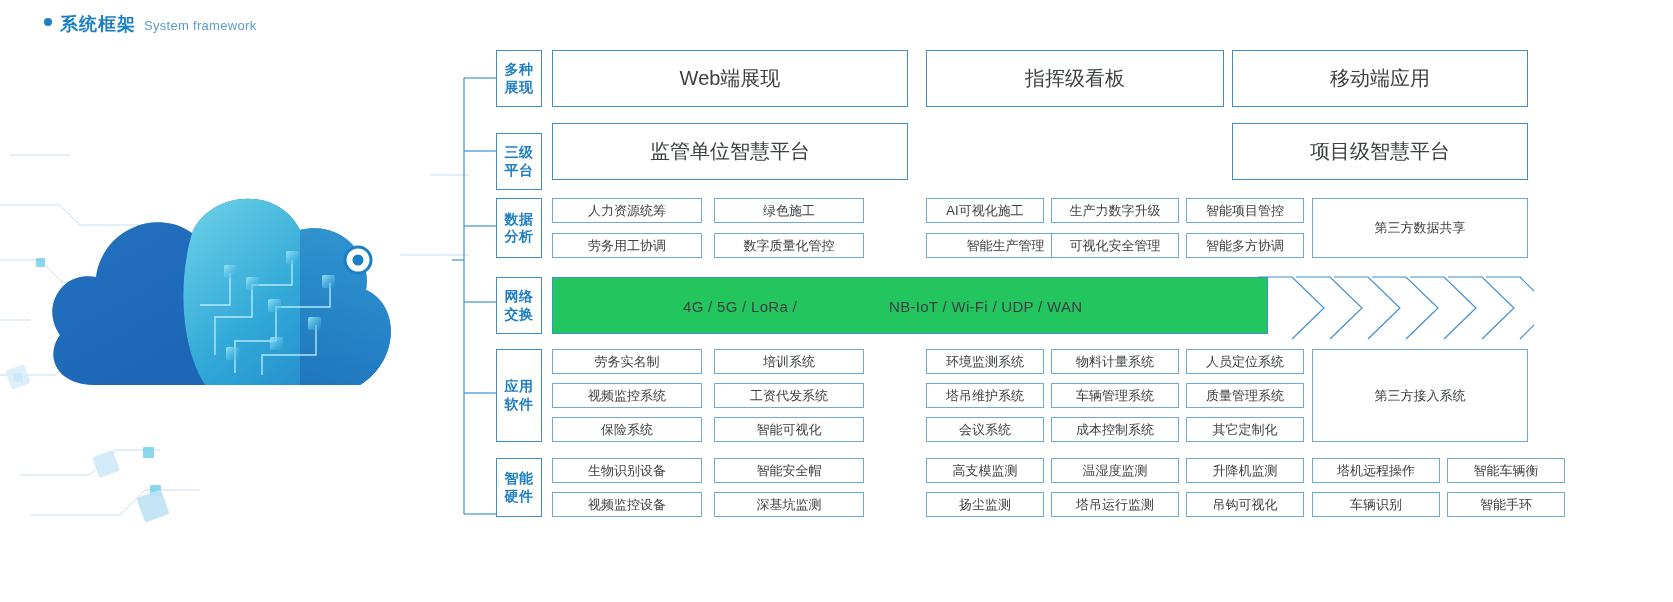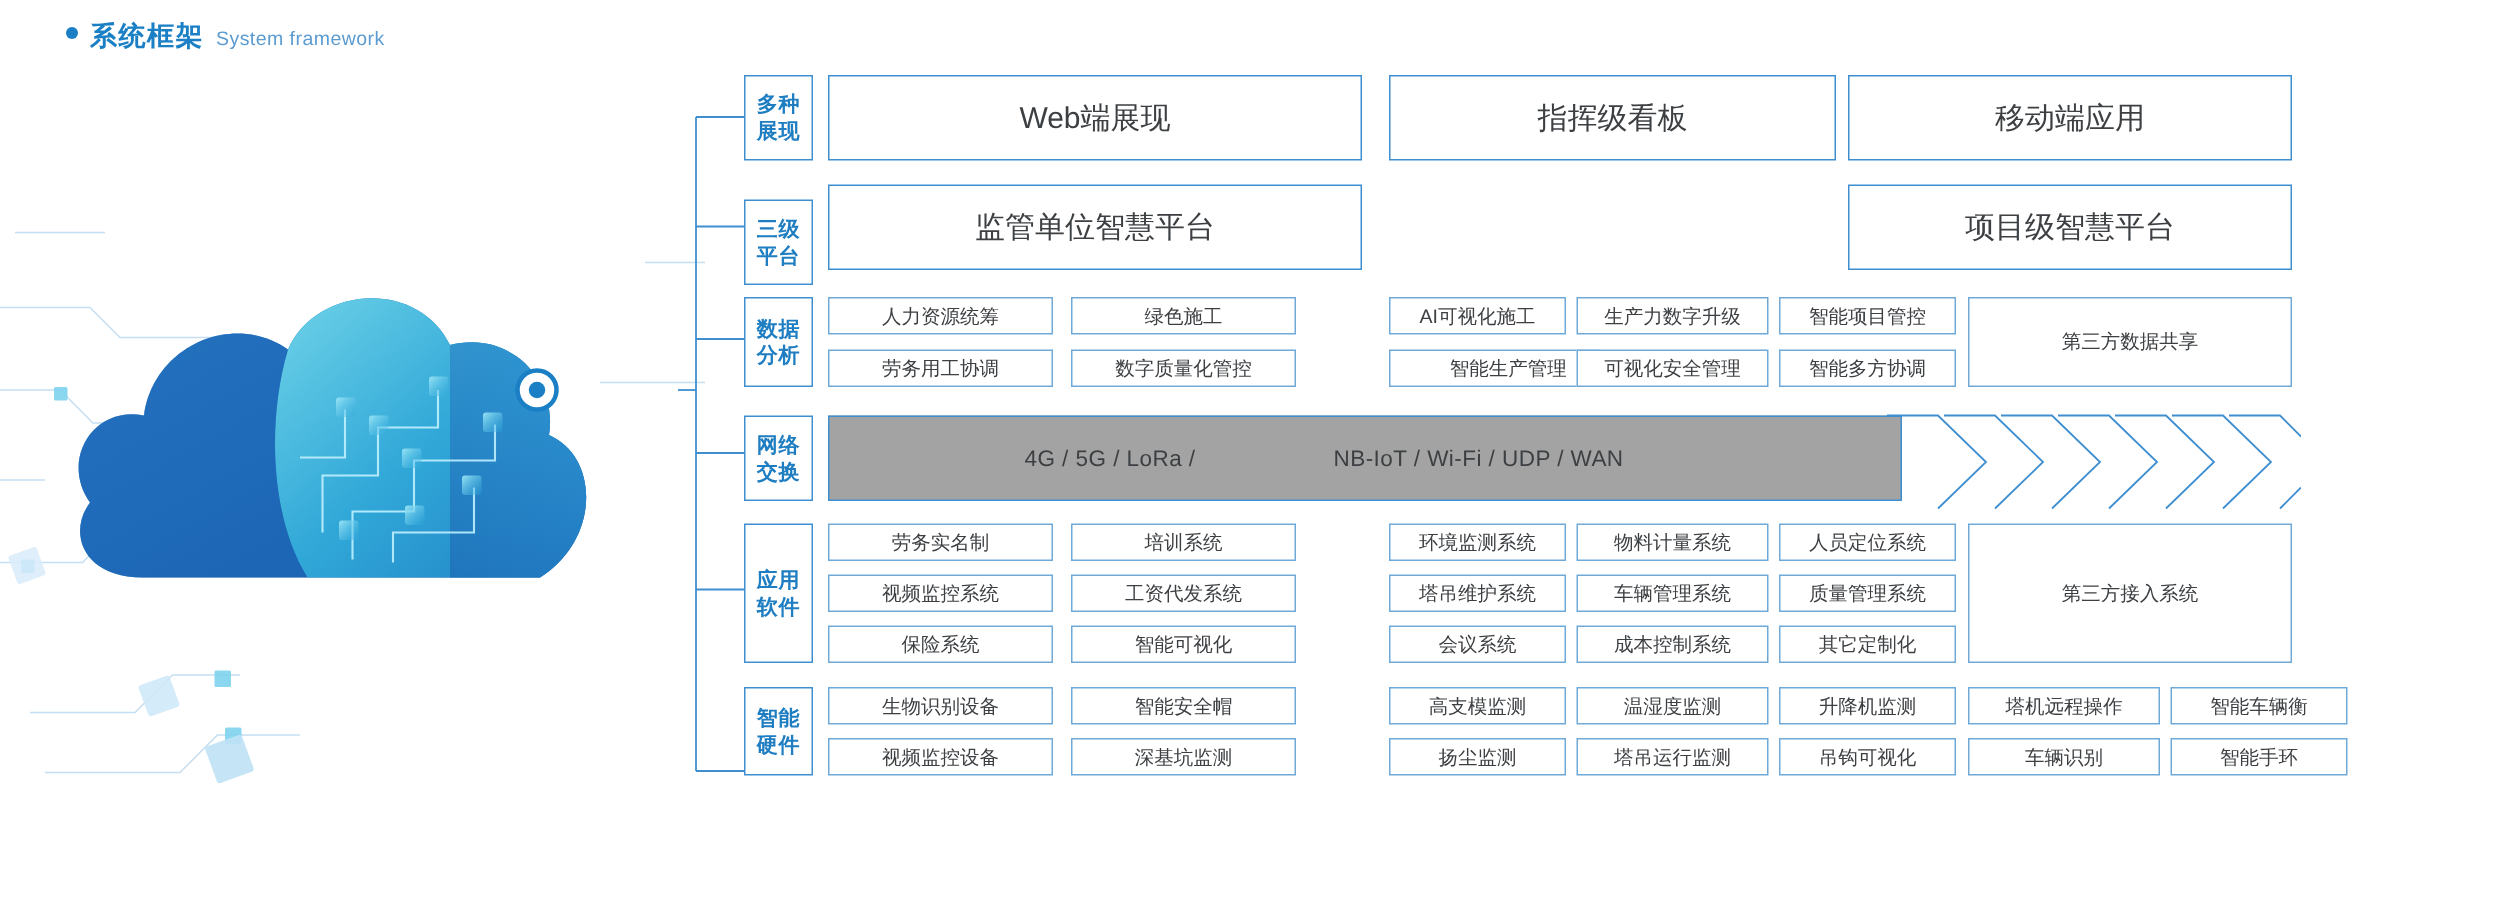--- a/index.html
+++ b/index.html
@@ -38,21 +38,21 @@
     position: absolute; border: 1px solid #3f8fd0; background: #fff;
     display: flex; align-items: center; justify-content: center;
     color: #3d4043; font-size: 20px;
   }
   .cell {
     position: absolute; border: 1px solid #6fa9d8; background: #fff;
     display: flex; align-items: center; justify-content: center;
     color: #3d4043; font-size: 13px; white-space: nowrap;
   }
   .netbox {
-    position: absolute; border: 1px solid #3f8fd0; background: #a3a3a3; text-align: right;
+    position: absolute; border: 1px solid #3f8fd0; background: #22c55e; text-align: right;
   }
   .nettext {
     position: absolute; color: #3d4043; font-size: 15px; letter-spacing: .3px;
     top: 50%; transform: translateY(-50%); white-space: nowrap;
   }
   .chevrons { position: absolute; }
   .groupbox {
     position: absolute; border: 1px solid #6fa9d8; background: #fff;
     display: flex; align-items: center; justify-content: center;
     color: #3d4043; font-size: 13px;

